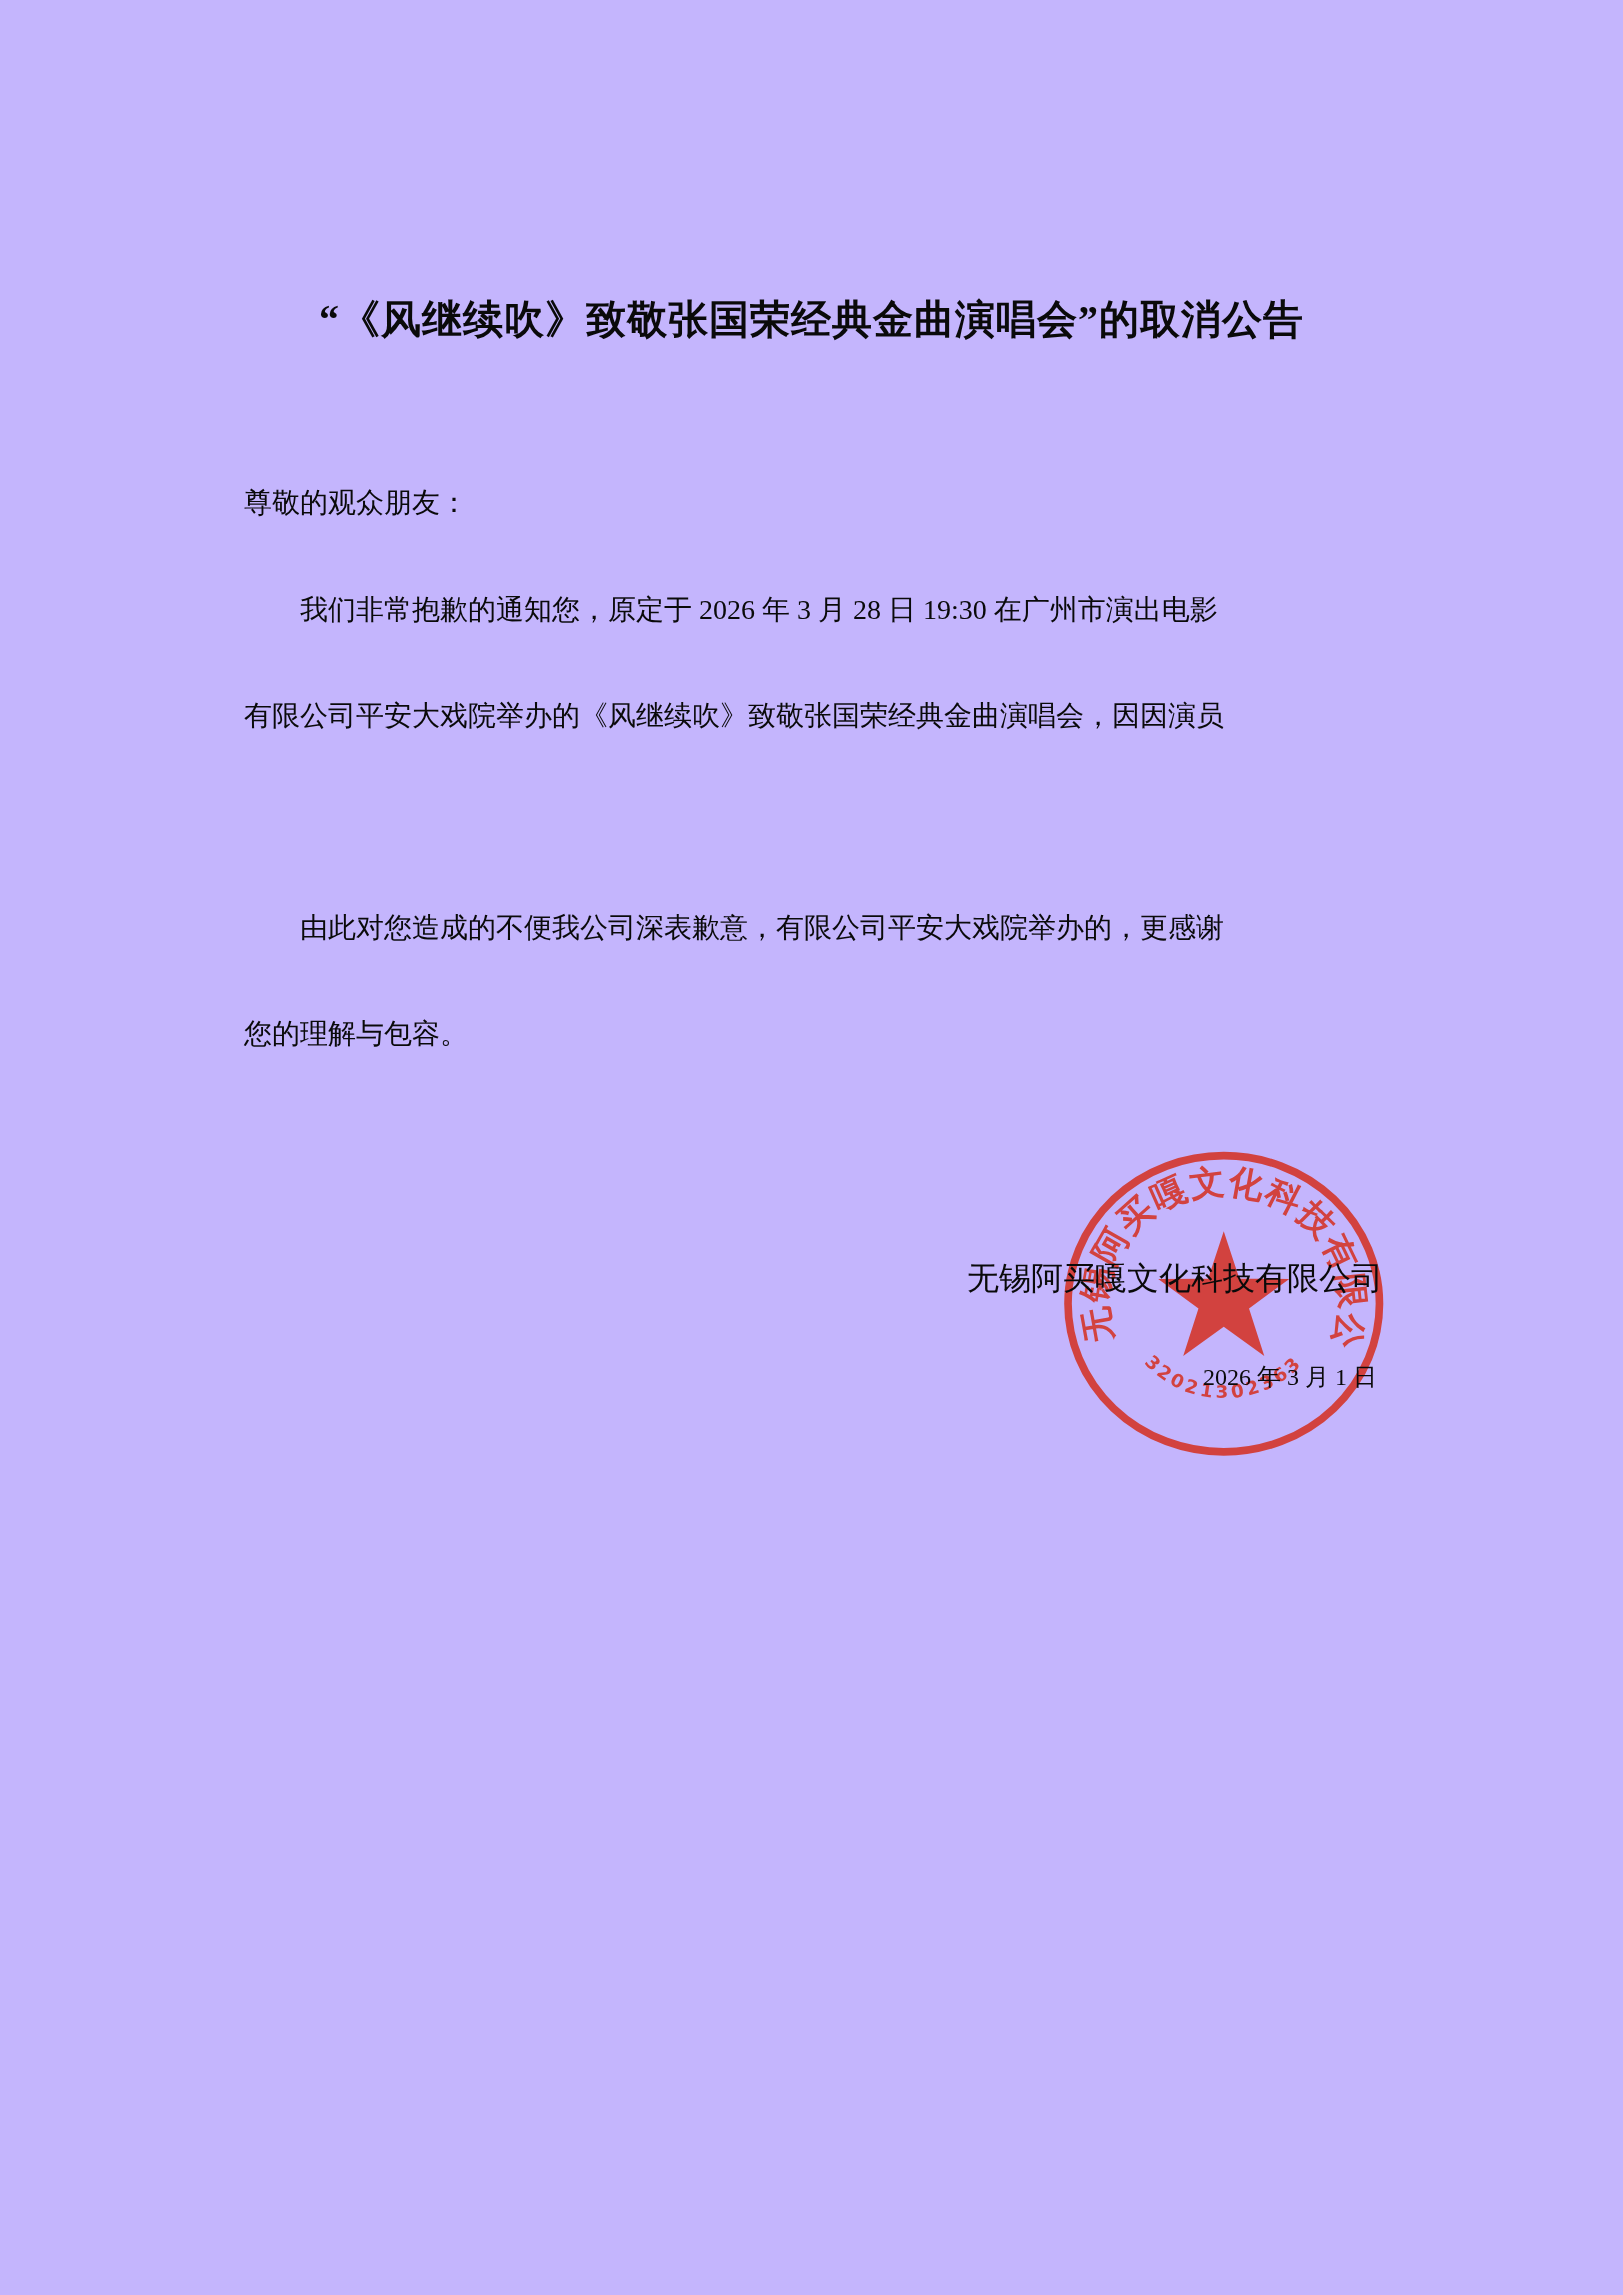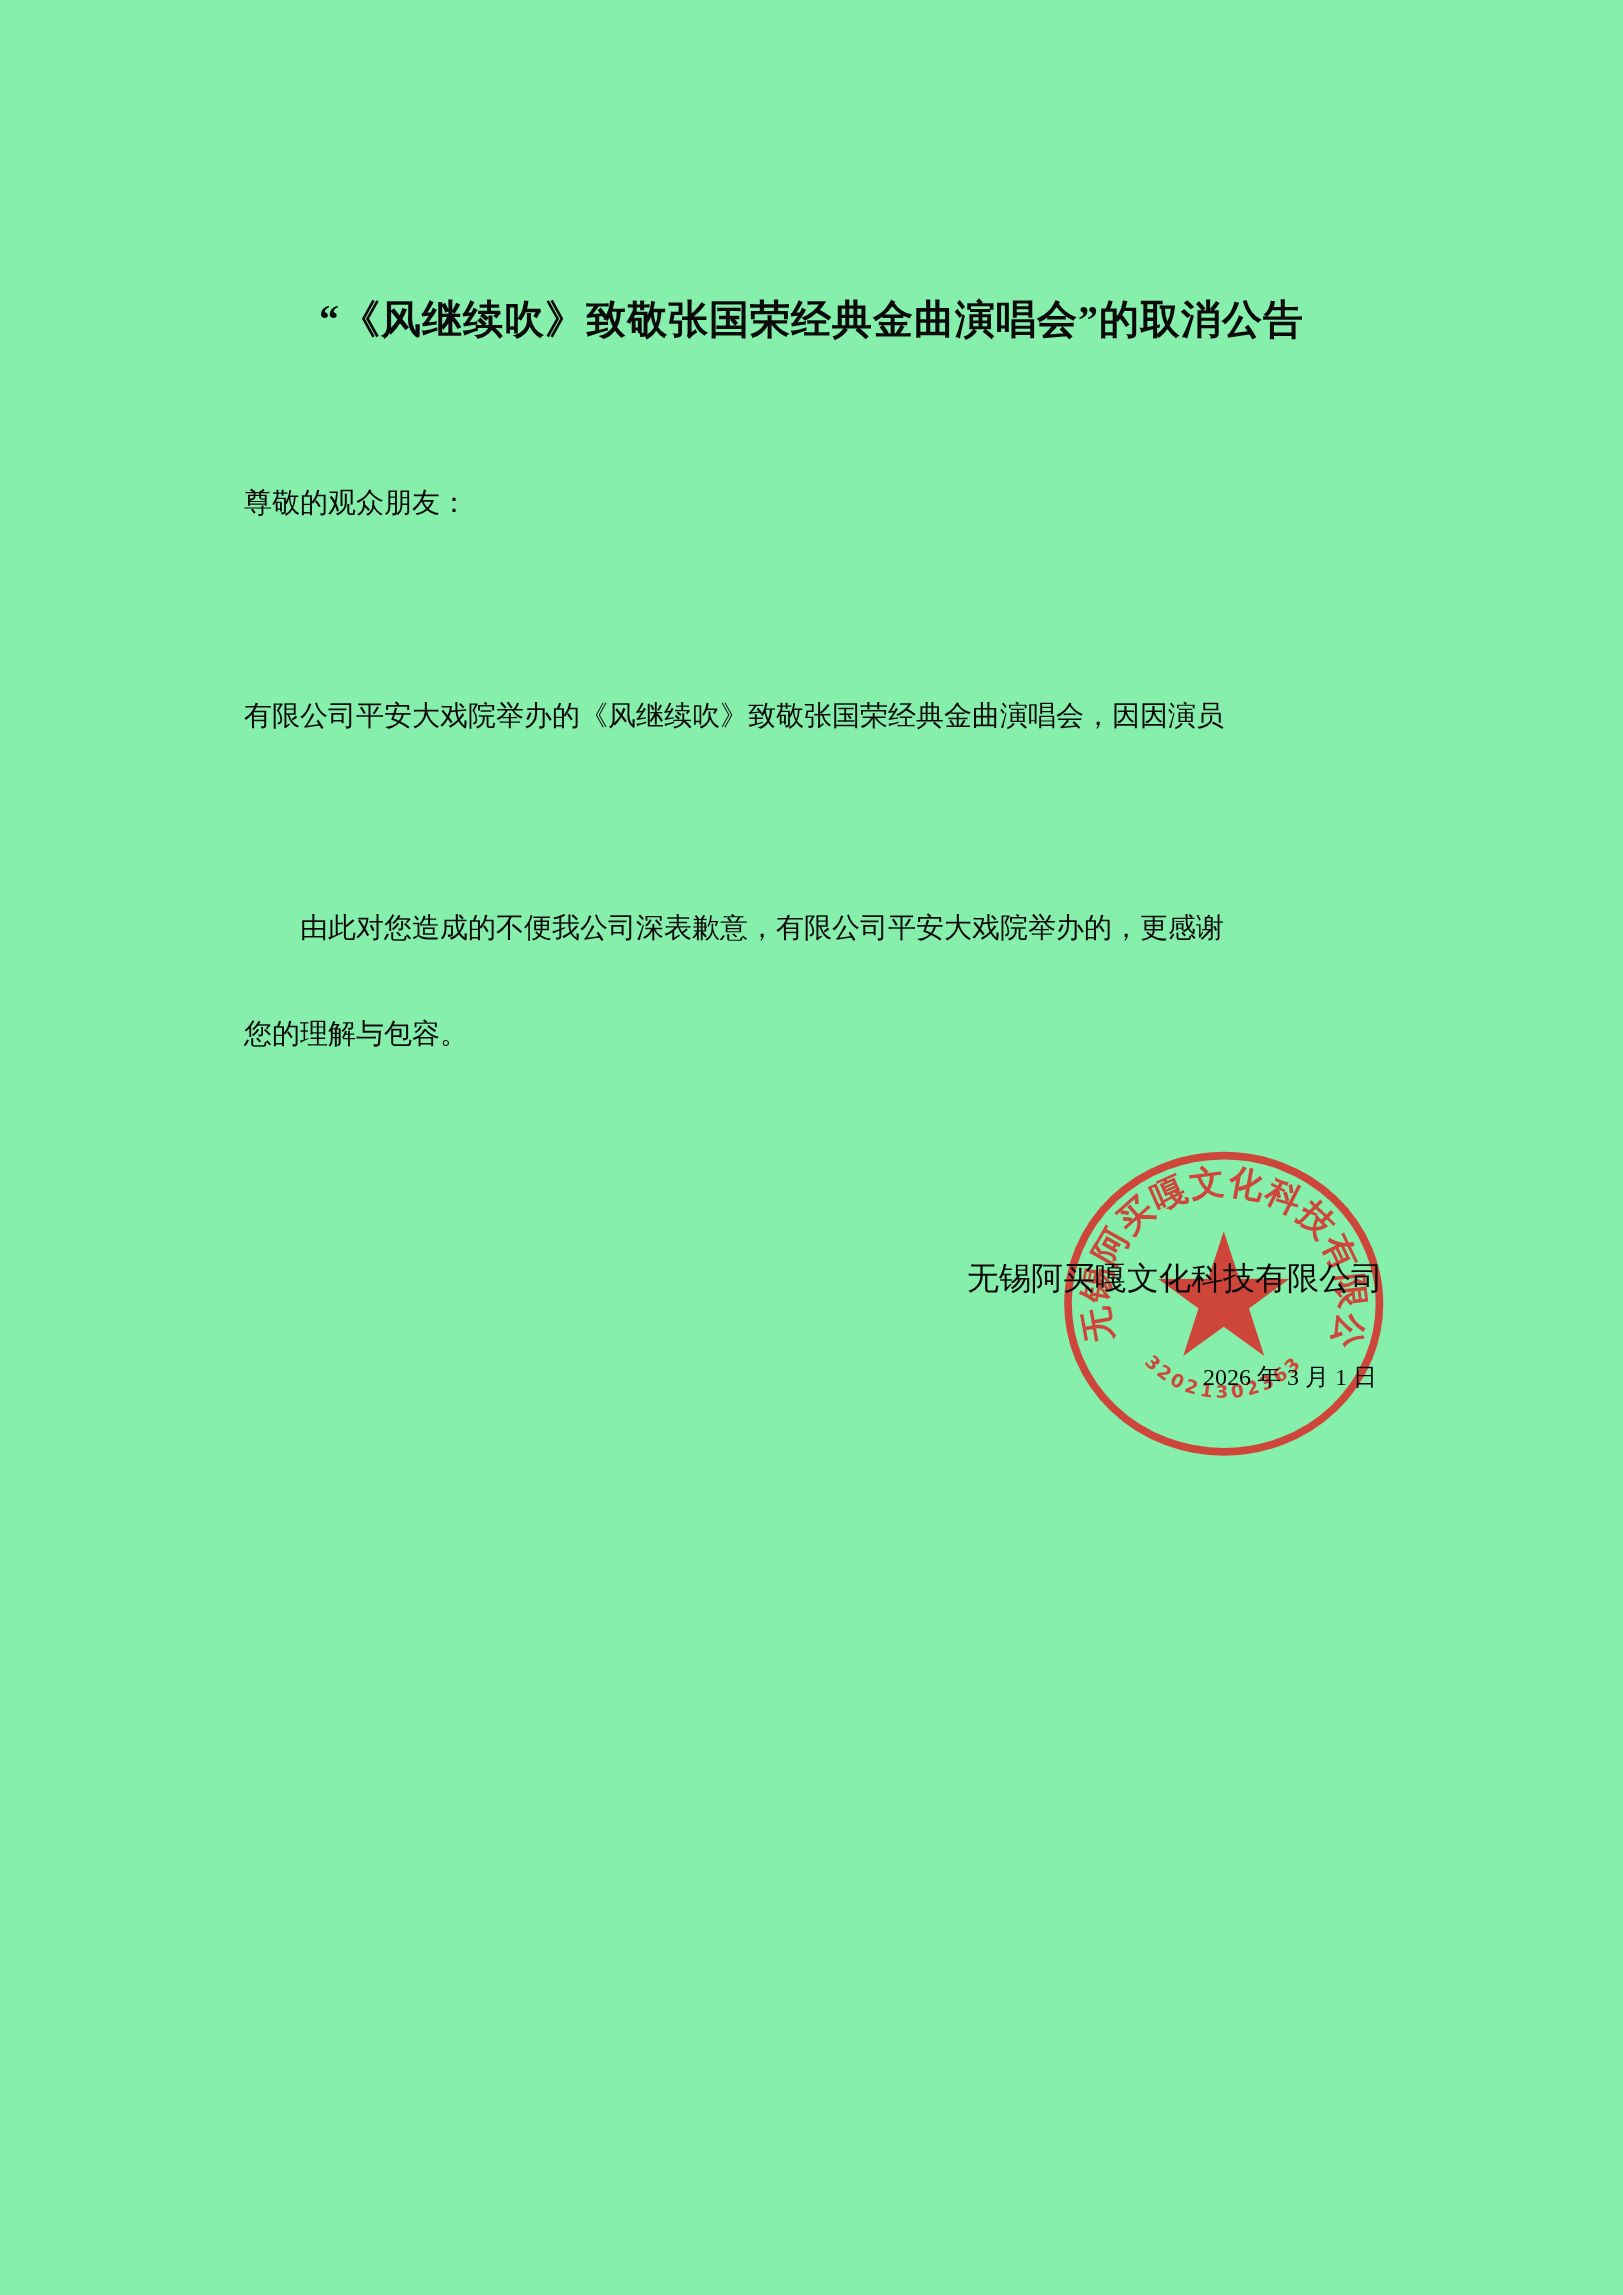--- a/index.html
+++ b/index.html
@@ -1,21 +1,21 @@
 <!DOCTYPE html>
 <html style="font-size:8.2px"><head>
 <meta charset="utf-8">
 <title>取消公告</title>
 <style>
   html, body { margin: 0; padding: 0; background: #ffffff; }
   .page {
     position: relative;
     width: 1623px;
     height: 2295px;
-    background: #86efac;
+    background: #c4b5fd;
     font-family: "Liberation Serif", "DejaVu Serif", serif;
     color: #0a0a0a;
     overflow: hidden;
   }
   .title {
     position: absolute;
     top: 296px;
     left: 0;
     right: 0;
     margin: 0;
@@ -83,20 +83,21 @@
 </style>
 </head>
 <body>
 
 <div class="page">
 
   <h1 class="title">“《风继续吹》致敬张国荣经典金曲演唱会”的取消公告</h1>
 
   <div class="textline salutation">尊敬的观众朋友：</div>
 
+  <div class="textline bl1 indent">我们非常抱歉的通知您，原定于 2026 年 3 月 28 日 19:30 在广州市演出电影</div>
 
   <div class="textline bl2">有限公司平安大戏院举办的《风继续吹》致敬张国荣经典金曲演唱会，因因演员</div>
 
 
   <div class="textline bl4 indent">由此对您造成的不便我公司深表歉意，有限公司平安大戏院举办的，更感谢</div>
 
   <div class="textline bl5">您的理解与包容。</div>
 
   <div class="seal">
     <svg viewBox="0 0 645 615" xmlns="http://www.w3.org/2000/svg">

